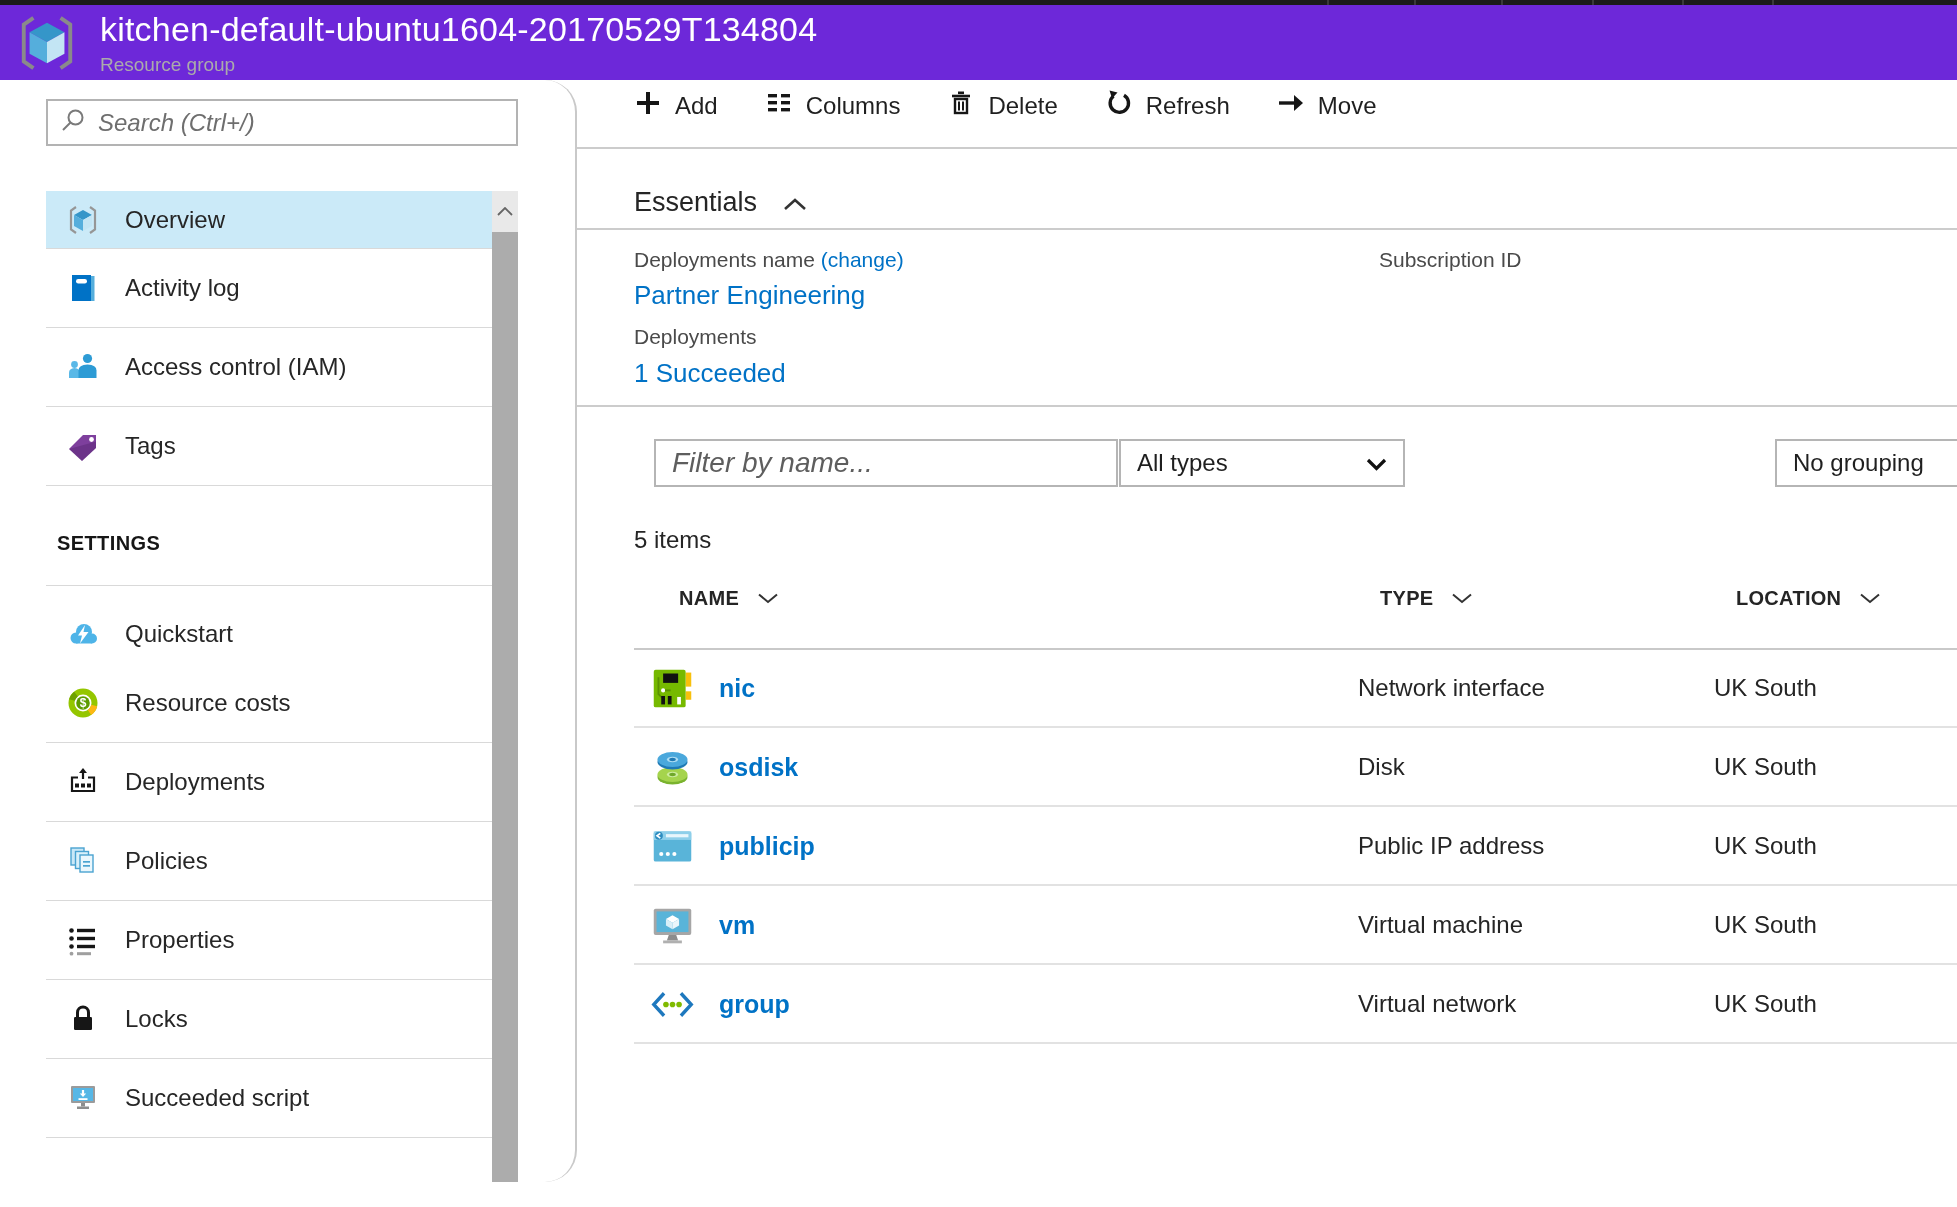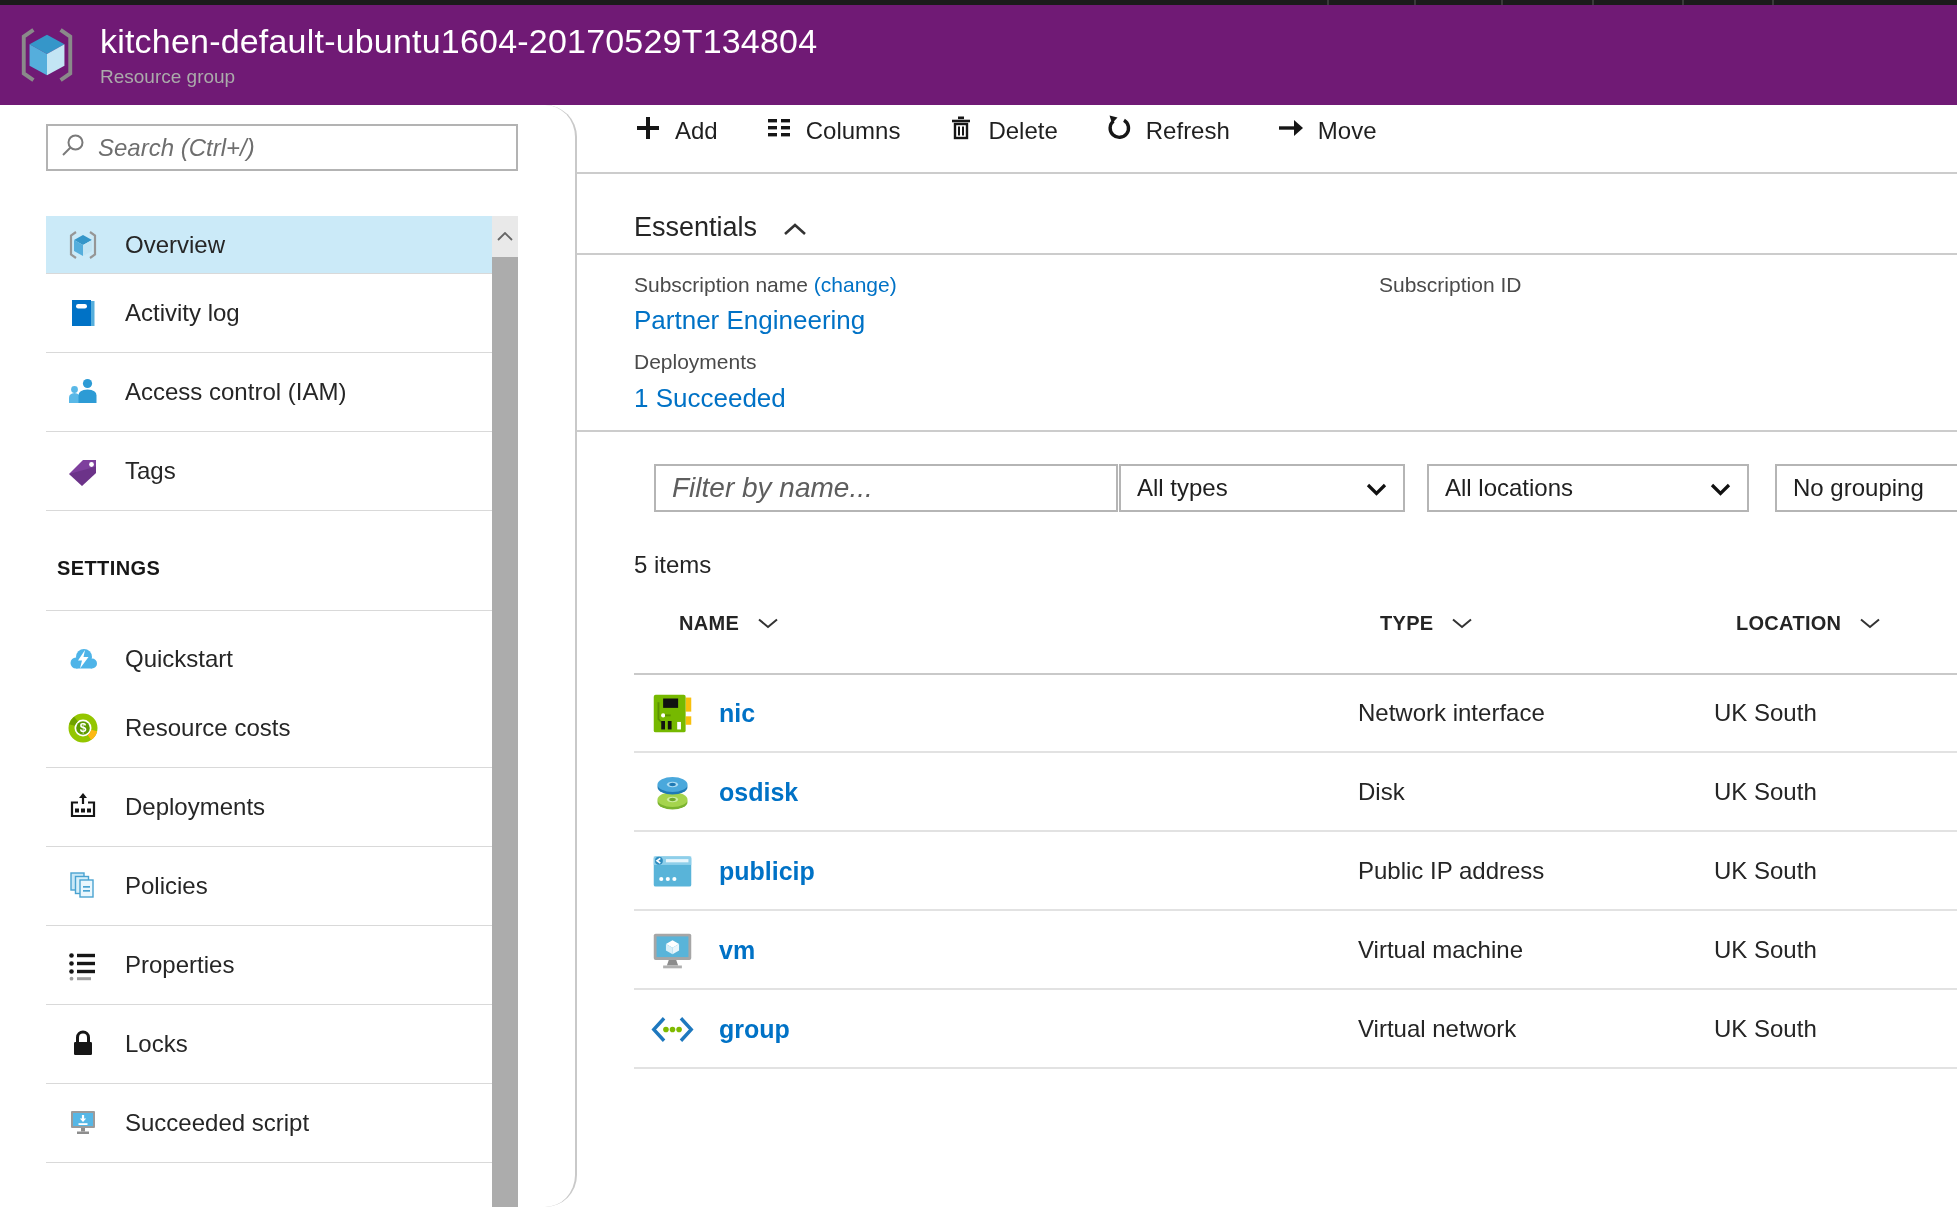--- a/index.html
+++ b/index.html
@@ -2,21 +2,21 @@
 <html><head>
 <meta charset="utf-8">
 <style>
   * { box-sizing: border-box; margin: 0; padding: 0; }
   html,body { width:1957px; height:1207px; overflow:hidden; }
   body {
     font-family: "Liberation Sans", "DejaVu Sans", sans-serif;
     background:#ffffff; color:#252525;
   }
   
-  .topbar { position:relative; height:105px; background:#701a75;padding-left:13px; }
+  .topbar { position:relative; height:80px; background:#6d28d9;padding-left:13px; }
   .tabstrip { position:absolute; top:0; left:0; right:0; height:5px; background:#1b1b1b; }
   .tabstrip i { position:absolute; top:0; width:2px; height:5px; background:#3a3a3a; }
   .header-row { position:absolute; top:5px; left:0; right:0; bottom:0; display:flex; align-items:center; }
   .rg-badge { margin:0 22px 0 16px; width:62px; height:62px; flex:0 0 auto; }
   .title { font-size:34px; font-weight:400; color:#ffffff; letter-spacing:0.2px; }
   .subtitle { font-size:19px; color:#ababab; margin-top:5px; }
   
   .content { position:relative; height:1102px; }
   .sidebar { position:absolute; left:0; top:0; width:577px; height:100%; background:#fff; border-right:2px solid #c9c9c9;border-radius:32px; }
   .main { position:absolute; left:577px; top:0; right:0; height:100%; }
@@ -325,43 +325,35 @@
       <span>
         <svg width="24" height="13" viewBox="0 0 24 13">
             <polyline points="2,11 12,2 22,11" stroke="#333" stroke-width="2.6" fill="none"></polyline>
           </svg>
       </span>
     </div>
 
     <div class="hdiv" style="top:148px"></div>
 
     <div class="ess-label" style="left:57px; top:168px;">
-      <span>Subscription name</span>
+      <span>Deployments name</span>
       <span class="change-link">(change)</span>
     </div>
     <div class="ess-value" style="left:57px; top:200px;">Partner Engineering</div>
 
     <div class="ess-label" style="left:57px; top:245px;">Deployments</div>
     <div class="ess-value" style="left:57px; top:278px;">1 Succeeded</div>
 
     <div class="ess-label" style="left:802px; top:168px;">Subscription ID</div>
 
     <div class="hdiv" style="top:325px"></div>
 
     <input type="text" class="filter-input" placeholder="Filter by name..." style="">
     <div class="select" style="left:542px; width:286px;">
       <span>All types</span>
-      <span>
-        <svg width="21" height="13" viewBox="0 0 21 13">
-            <polyline points="2,2 10.5,10.5 19,2" stroke="#111" stroke-width="3.2" fill="none"></polyline>
-          </svg>
-      </span>
-    </div>
-    <div class="select" style="left:850px; width:322px;">
-      <span>All locations</span>
       <span>
         <svg width="21" height="13" viewBox="0 0 21 13">
             <polyline points="2,2 10.5,10.5 19,2" stroke="#111" stroke-width="3.2" fill="none"></polyline>
           </svg>
       </span>
     </div>
     <div class="select" style="left:1198px; width:200px;">
       <span>No grouping</span>
     </div>
 

